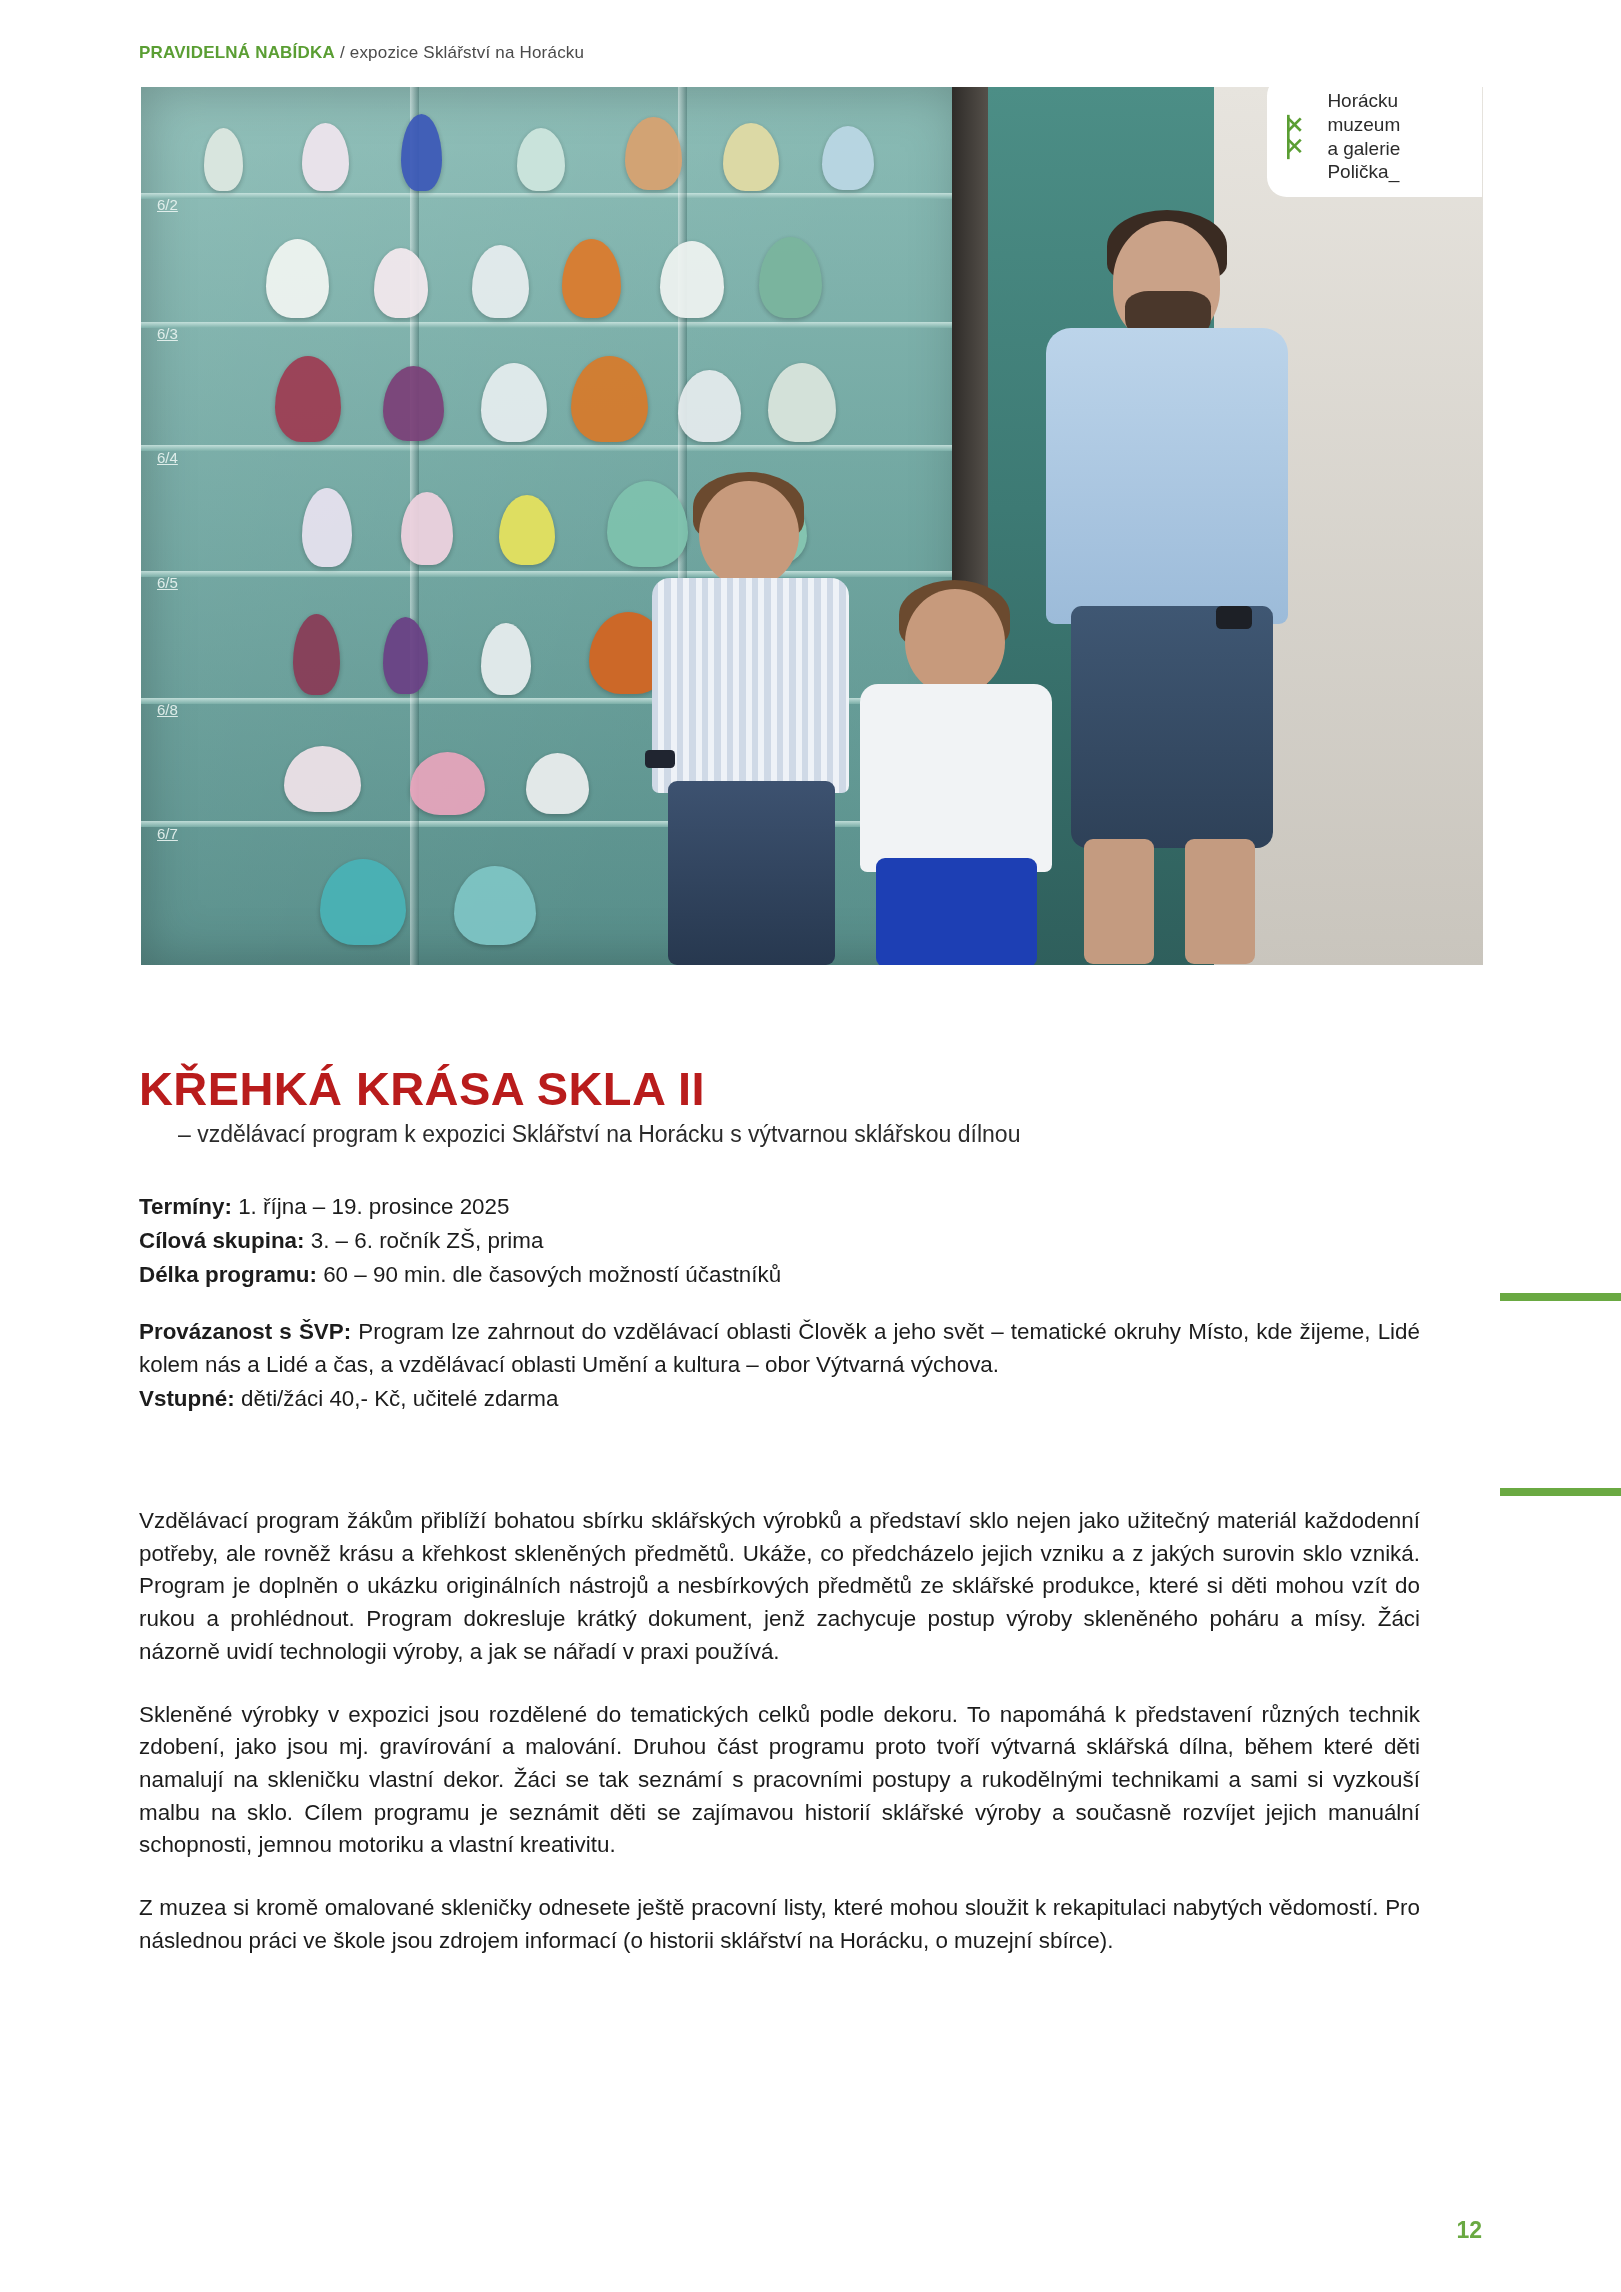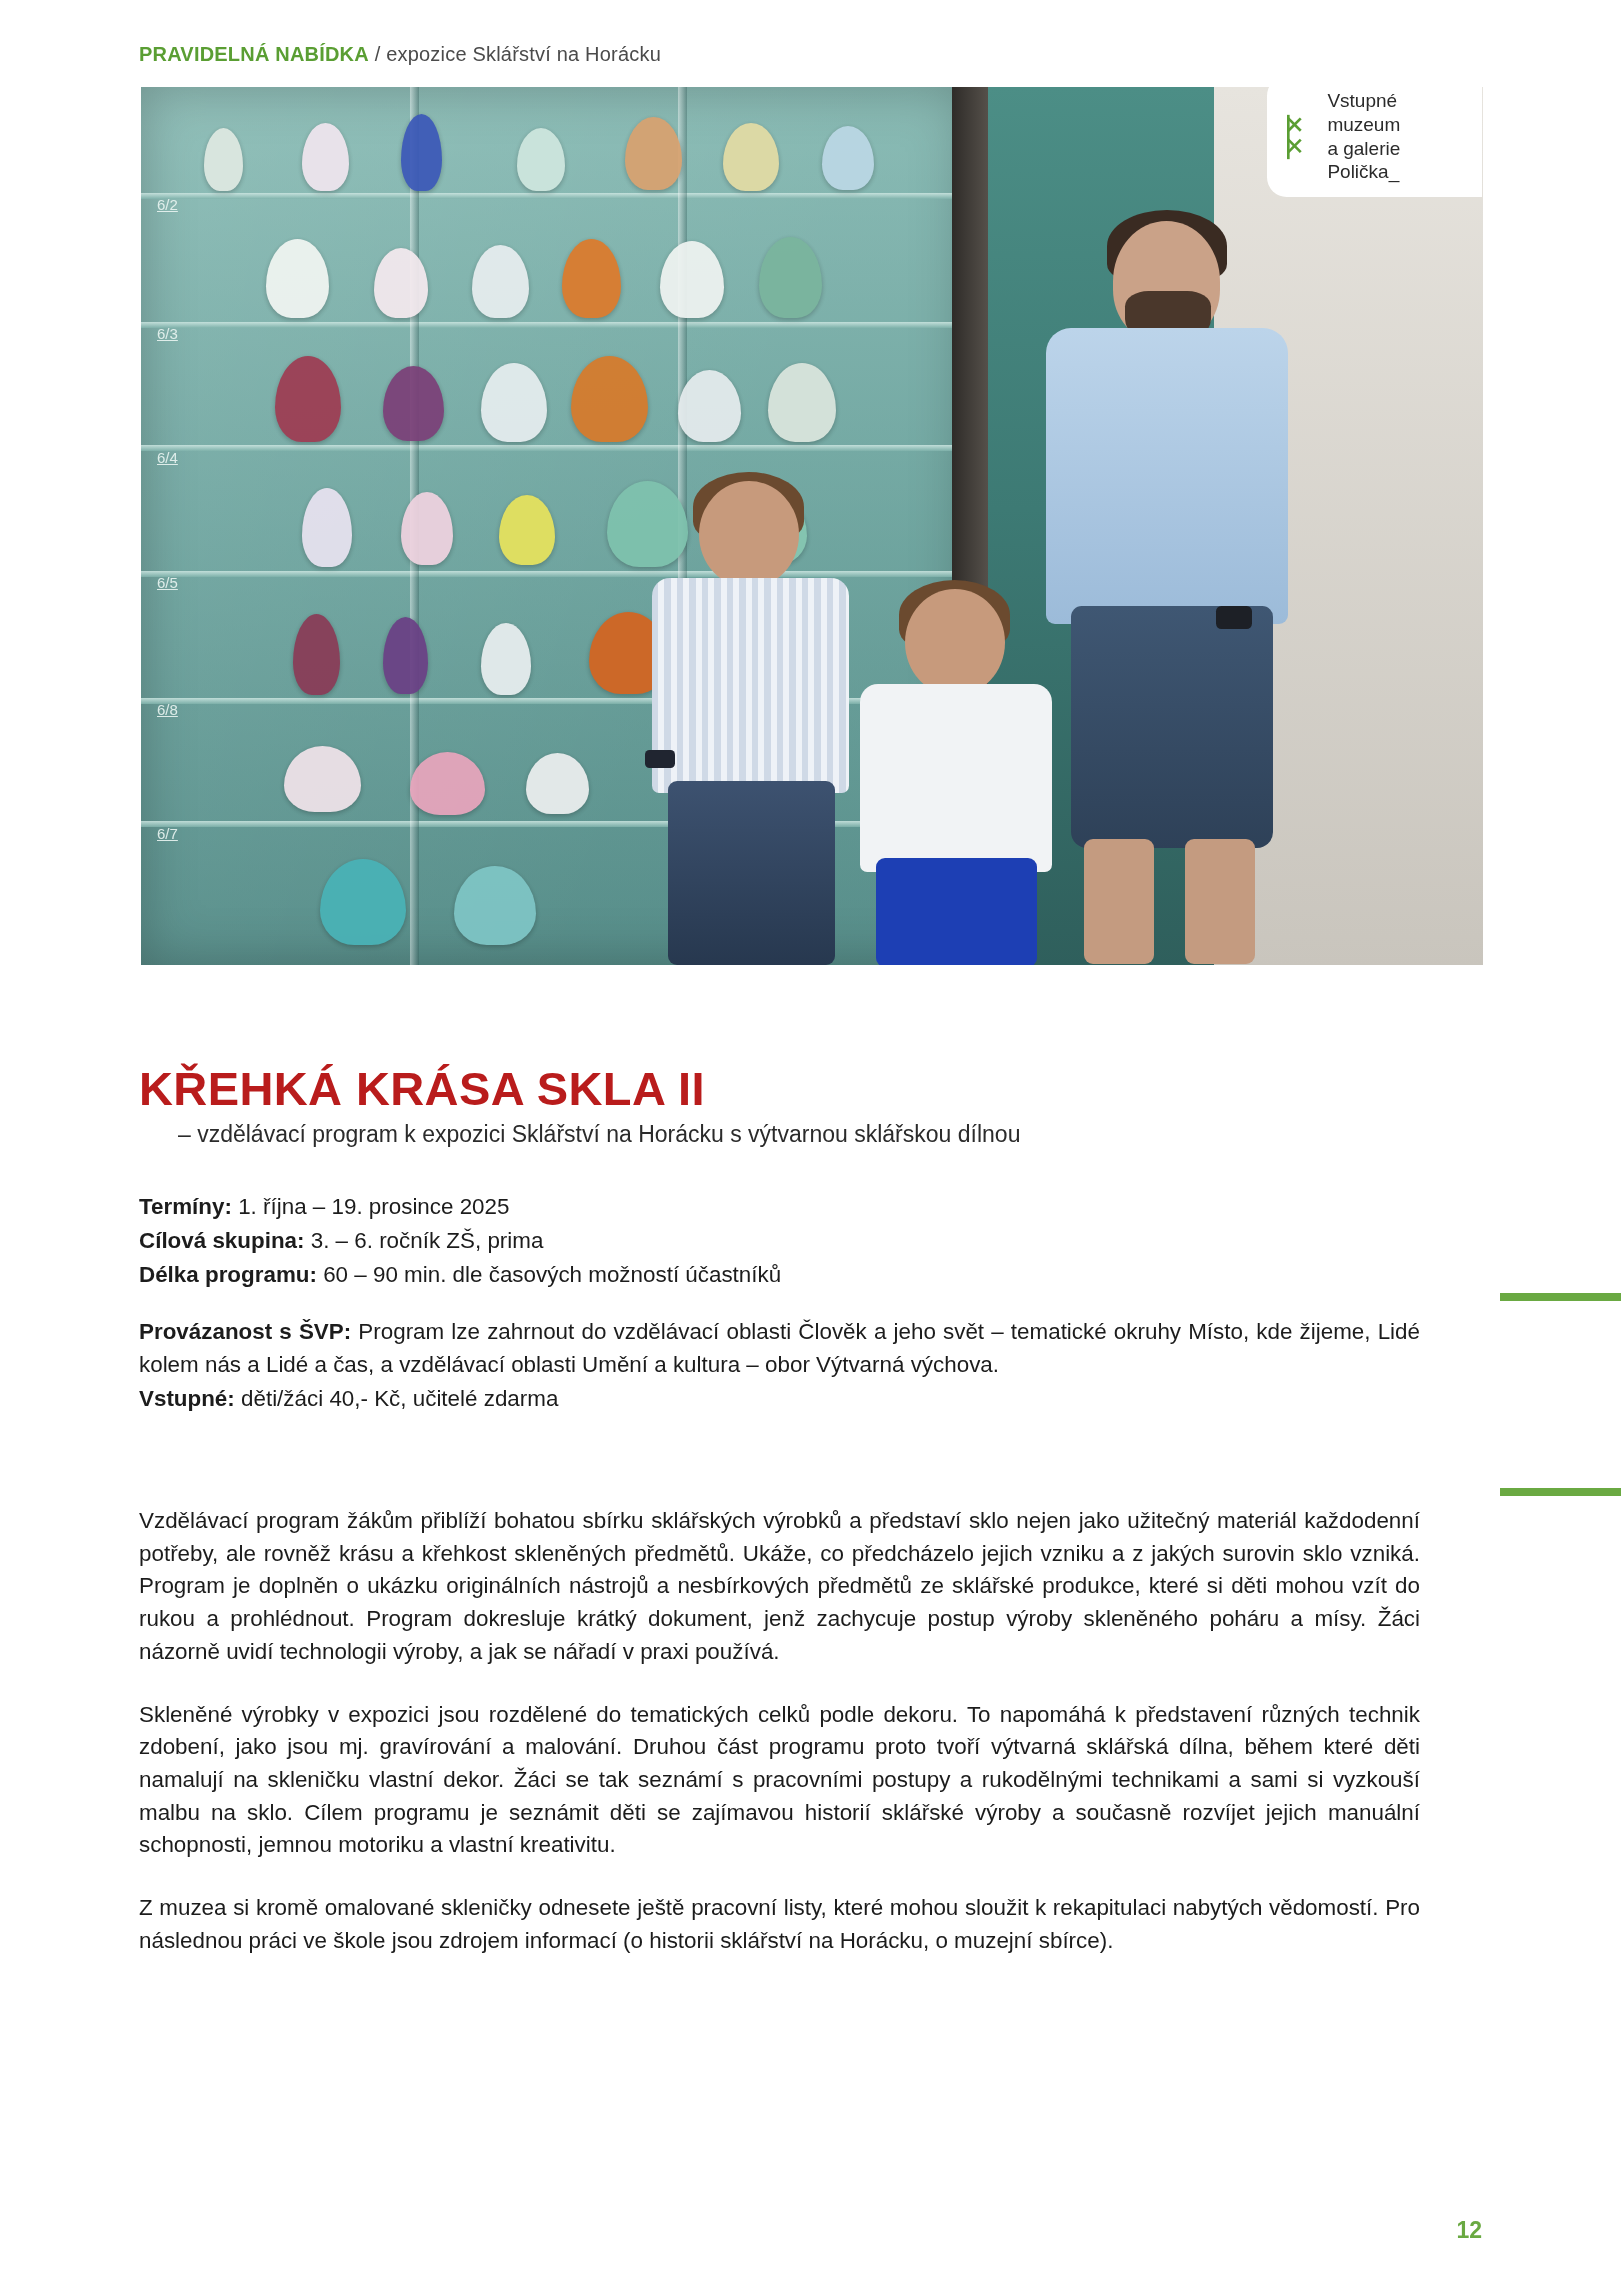--- a/index.html
+++ b/index.html
@@ -20,21 +20,21 @@
     position: absolute;
     inset: 0;
     background: #ffffff;
   }
 
   
   .header-kicker {
     position: absolute;
     left: 139px;
     top: 43px;
-    font-size: 20px;
+    font-size: 17px;
     font-weight: bold;
     color: #5a9e33;
     letter-spacing: 0.2px;
     white-space: nowrap;
   }
   .header-kicker .regular {
     font-weight: normal;
     color: #4b4b4b;
   }
 
@@ -387,21 +387,21 @@
     <span class="logo-mark">
       <svg width="39" height="56" viewBox="0 0 44 62" aria-hidden="true">
         <path d="M6 6 L6 56" stroke="#5a9e33" stroke-width="3" fill="none"></path>
         <path d="M6 10 L20 24" stroke="#5a9e33" stroke-width="3" fill="none"></path>
         <path d="M20 10 L6 24" stroke="#5a9e33" stroke-width="3" fill="none"></path>
         <path d="M6 34 L20 48" stroke="#5a9e33" stroke-width="3" fill="none"></path>
         <path d="M20 34 L6 48" stroke="#5a9e33" stroke-width="3" fill="none"></path>
       </svg>
     </span>
     <span class="logo-text">
-      <span>Vstupné</span><br>
+      <span>Horácku</span><br>
       <span>muzeum</span><br>
       <span>a galerie</span><br>
       <span>Polička_</span>
     </span>
   </div>
 
   <h1 class="title">KŘEHKÁ KRÁSA SKLA II</h1>
   <div class="subtitle">– vzdělávací program k expozici Sklářství na Horácku s výtvarnou sklářskou dílnou</div>
 
   <div class="facts">

